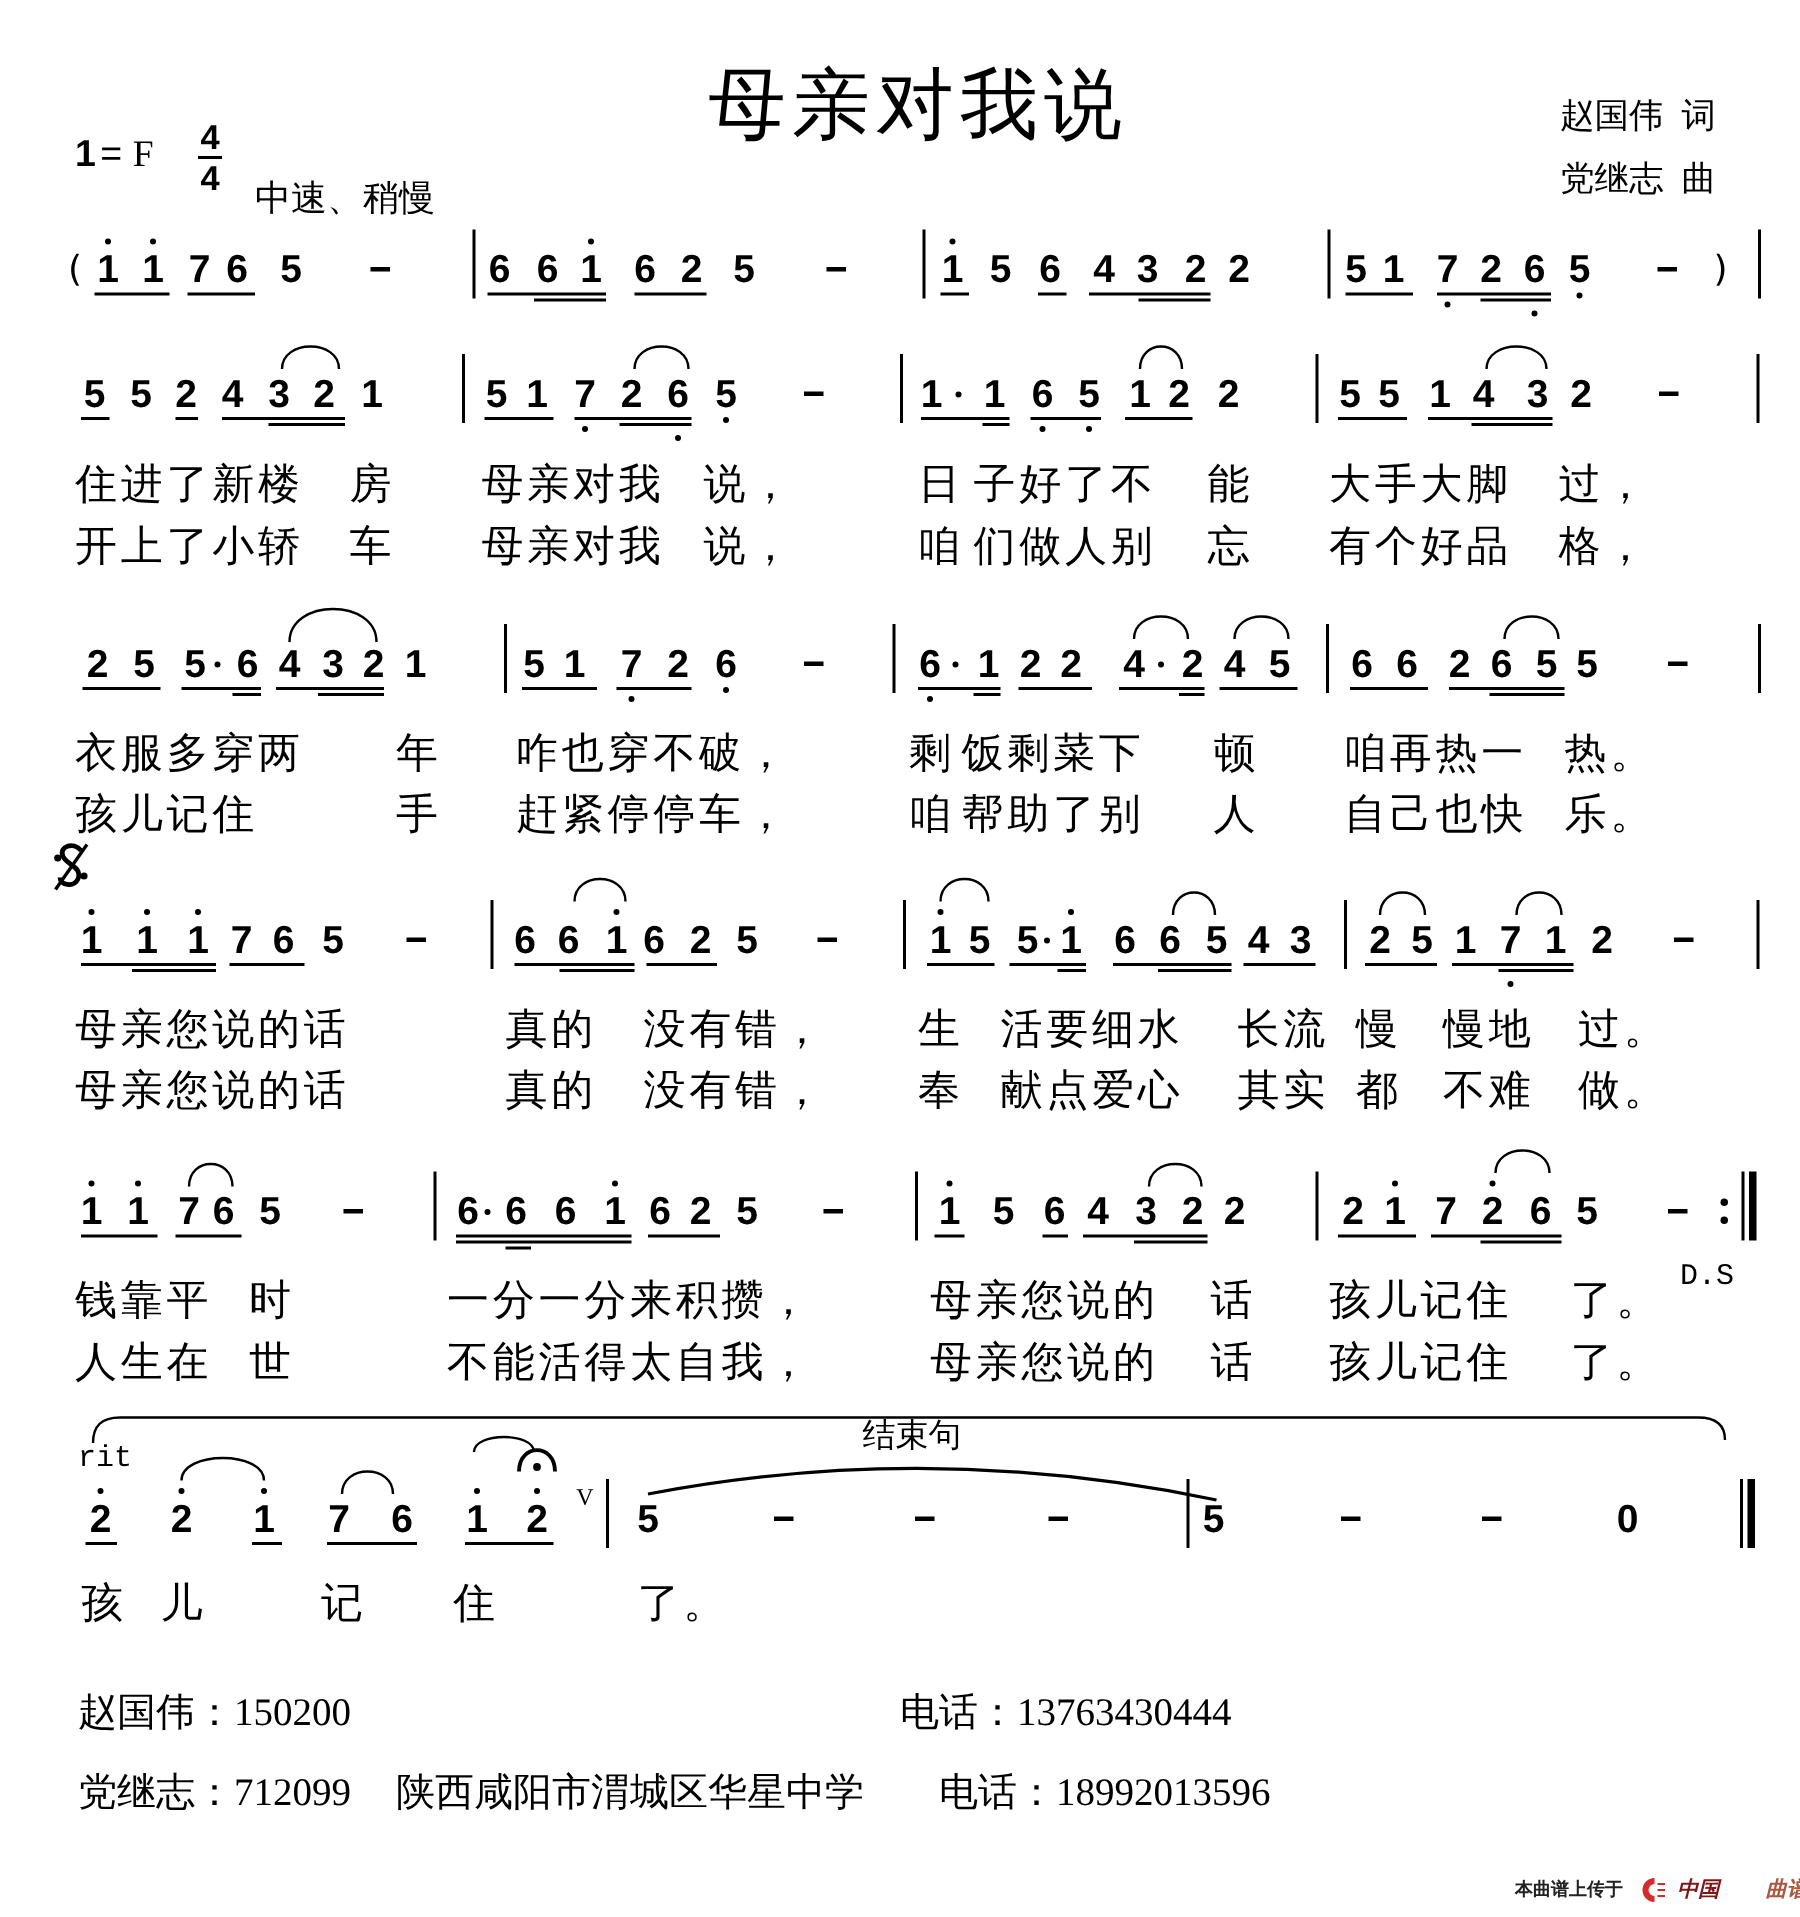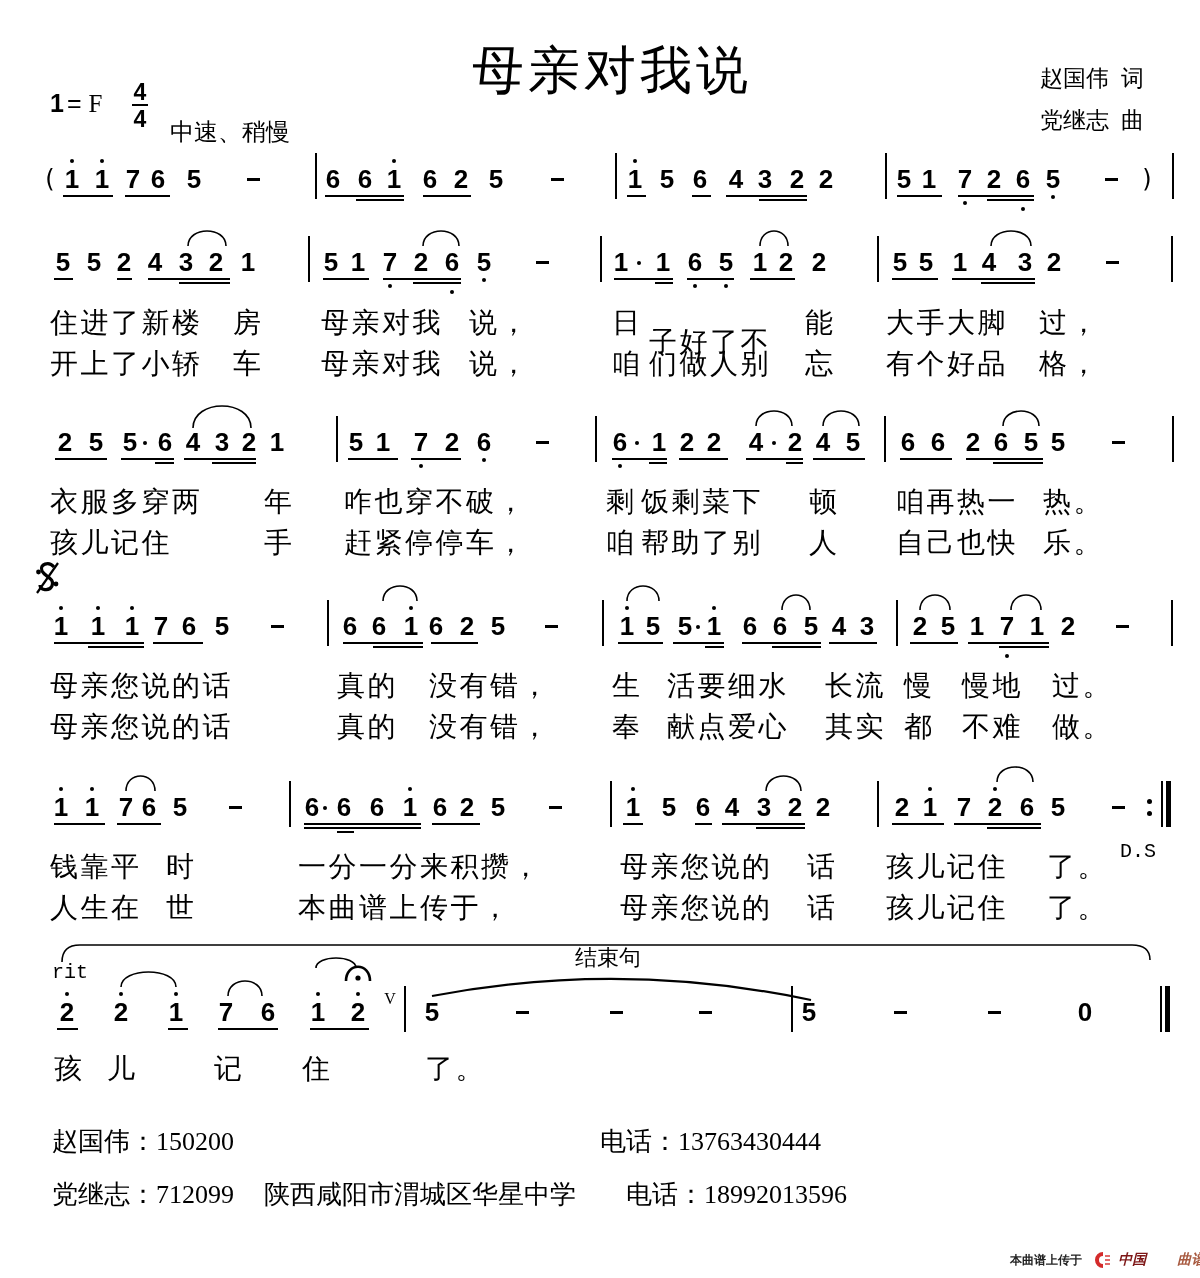--- a/index.html
+++ b/index.html
@@ -165,21 +165,21 @@
       <div class="dash" style="left: 1106px; top: 261px;"></div>
       <div class="bar" style="left: 308px; top: 236px; height: 46px;"></div>
       <div class="bar" style="left: 600px; top: 236px; height: 46px;"></div>
       <div class="bar" style="left: 877px; top: 236px; height: 46px;"></div>
       <div class="bar" style="left: 1171px; top: 236px; height: 46px;"></div>
       <span class="lyric" style="left: 50px; top: 323px;">住进了新楼</span>
       <span class="lyric" style="left: 233px; top: 323px;">房</span>
       <span class="lyric" style="left: 321px; top: 323px;">母亲对我</span>
       <span class="lyric" style="left: 469px; top: 323px;">说，</span>
       <span class="lyric" style="left: 612px; top: 323px;">日</span>
-      <span class="lyric" style="left: 649px; top: 323px; margin-top: 19px;">子好了不</span>
+      <span class="lyric" style="left: 649px; top: 323px;">子好了不</span>
       <span class="lyric" style="left: 805px; top: 323px;">能</span>
       <span class="lyric" style="left: 886px; top: 323px;">大手大脚</span>
       <span class="lyric" style="left: 1039px; top: 323px;">过，</span>
       <span class="lyric" style="left: 50px; top: 364px;">开上了小轿</span>
       <span class="lyric" style="left: 233px; top: 364px;">车</span>
       <span class="lyric" style="left: 321px; top: 364px;">母亲对我</span>
       <span class="lyric" style="left: 469px; top: 364px;">说，</span>
       <span class="lyric" style="left: 612px; top: 364px;">咱</span>
       <span class="lyric" style="left: 649px; top: 364px;">们做人别</span>
       <span class="lyric" style="left: 805px; top: 364px;">忘</span>
@@ -388,21 +388,21 @@
       <div class="bar thick" style="left: 1166px; top: 781px; height: 46px;"></div>
       <span class="lyric" style="left: 50px; top: 867px;">钱靠平</span>
       <span class="lyric" style="left: 166px; top: 867px;">时</span>
       <span class="lyric" style="left: 298px; top: 867px;">一分一分来积攒，</span>
       <span class="lyric" style="left: 620px; top: 867px;">母亲您说的</span>
       <span class="lyric" style="left: 807px; top: 867px;">话</span>
       <span class="lyric" style="left: 886px; top: 867px;">孩儿记住</span>
       <span class="lyric" style="left: 1047px; top: 867px;">了。</span>
       <span class="lyric" style="left: 50px; top: 908px;">人生在</span>
       <span class="lyric" style="left: 166px; top: 908px;">世</span>
-      <span class="lyric" style="left: 298px; top: 908px;">本曲谱上传于，</span>
+      <span class="lyric" style="left: 298px; top: 908px;">不能活得太自我，</span>
       <span class="lyric" style="left: 620px; top: 908px;">母亲您说的</span>
       <span class="lyric" style="left: 807px; top: 908px;">话</span>
       <span class="lyric" style="left: 886px; top: 908px;">孩儿记住</span>
       <span class="lyric" style="left: 1047px; top: 908px;">了。</span>
       <div class="beam" style="left: 57px; width: 21px; top: 1028px;"></div>
       <div class="beam" style="left: 168px; width: 20px; top: 1028px;"></div>
       <div class="beam" style="left: 218px; width: 60px; top: 1028px;"></div>
       <div class="beam" style="left: 310px; width: 59px; top: 1028px;"></div>
       <span class="note" style="left: 67px; top: 1012px;">2</span>
       <div class="dot" style="left: 65px; top: 992px;"></div>

